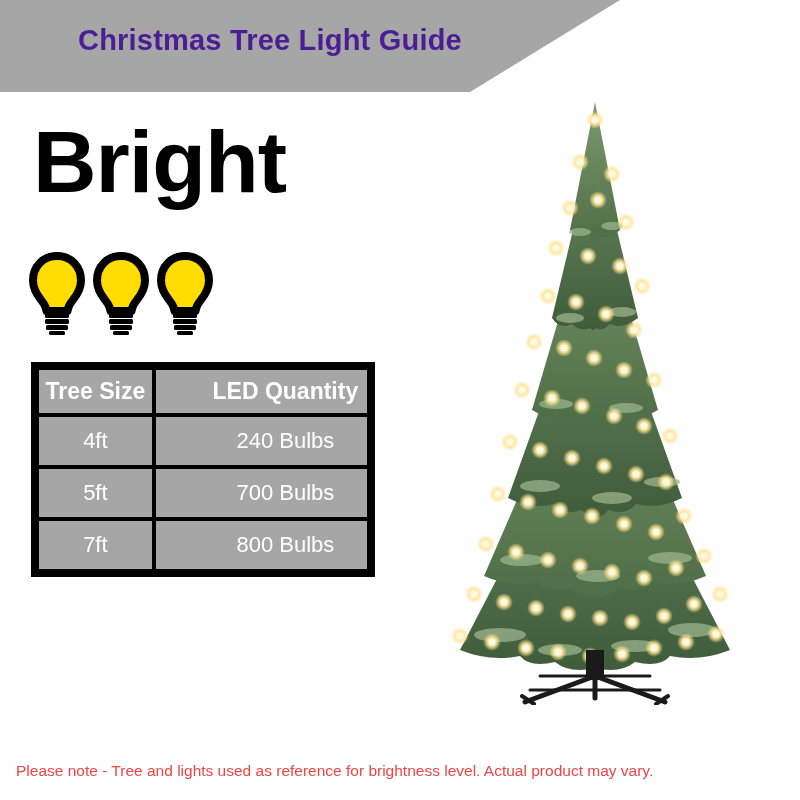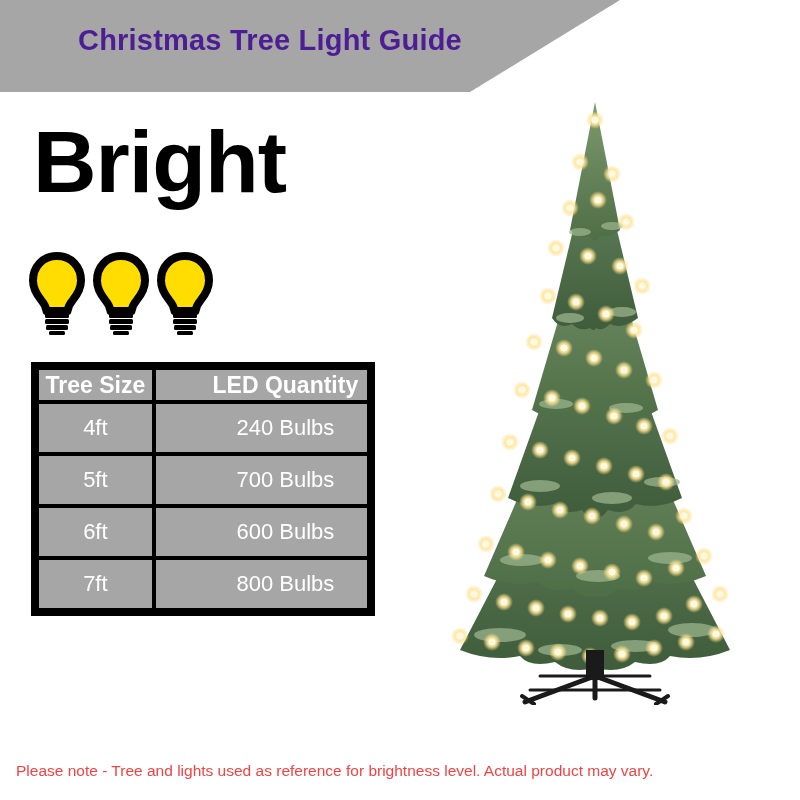--- a/index.html
+++ b/index.html
@@ -86,21 +86,21 @@
     text-align: center;
     padding: 0;
     height: 48px;
     vertical-align: middle;
     font-size: 22px;
     font-weight: normal;
   }
   #led-table thead th {
     font-weight: bold;
     font-size: 23px;
-    height: 30px;
+    height: 43px;
   }
   #led-table .col-size { width: 134px; }
   #led-table .col-qty  { width: 186px; padding-left: 48px; }
 
   
   #tree-figure {
     position: absolute;
     left: 430px;
     top: 90px;
     width: 330px;
@@ -166,24 +166,20 @@
     </tr>
   </thead>
   <tbody>
     <tr>
       <td class="col-size">4ft</td>
       <td class="col-qty">240 Bulbs</td>
     </tr>
     <tr>
       <td class="col-size">5ft</td>
       <td class="col-qty">700 Bulbs</td>
-    </tr>
-    <tr>
-      <td class="col-size">6ft</td>
-      <td class="col-qty">600 Bulbs</td>
     </tr>
     <tr>
       <td class="col-size">7ft</td>
       <td class="col-qty">800 Bulbs</td>
     </tr>
   </tbody>
 </table>
 
 <div id="tree-figure">
   <svg viewBox="0 0 330 615" xmlns="http://www.w3.org/2000/svg">

